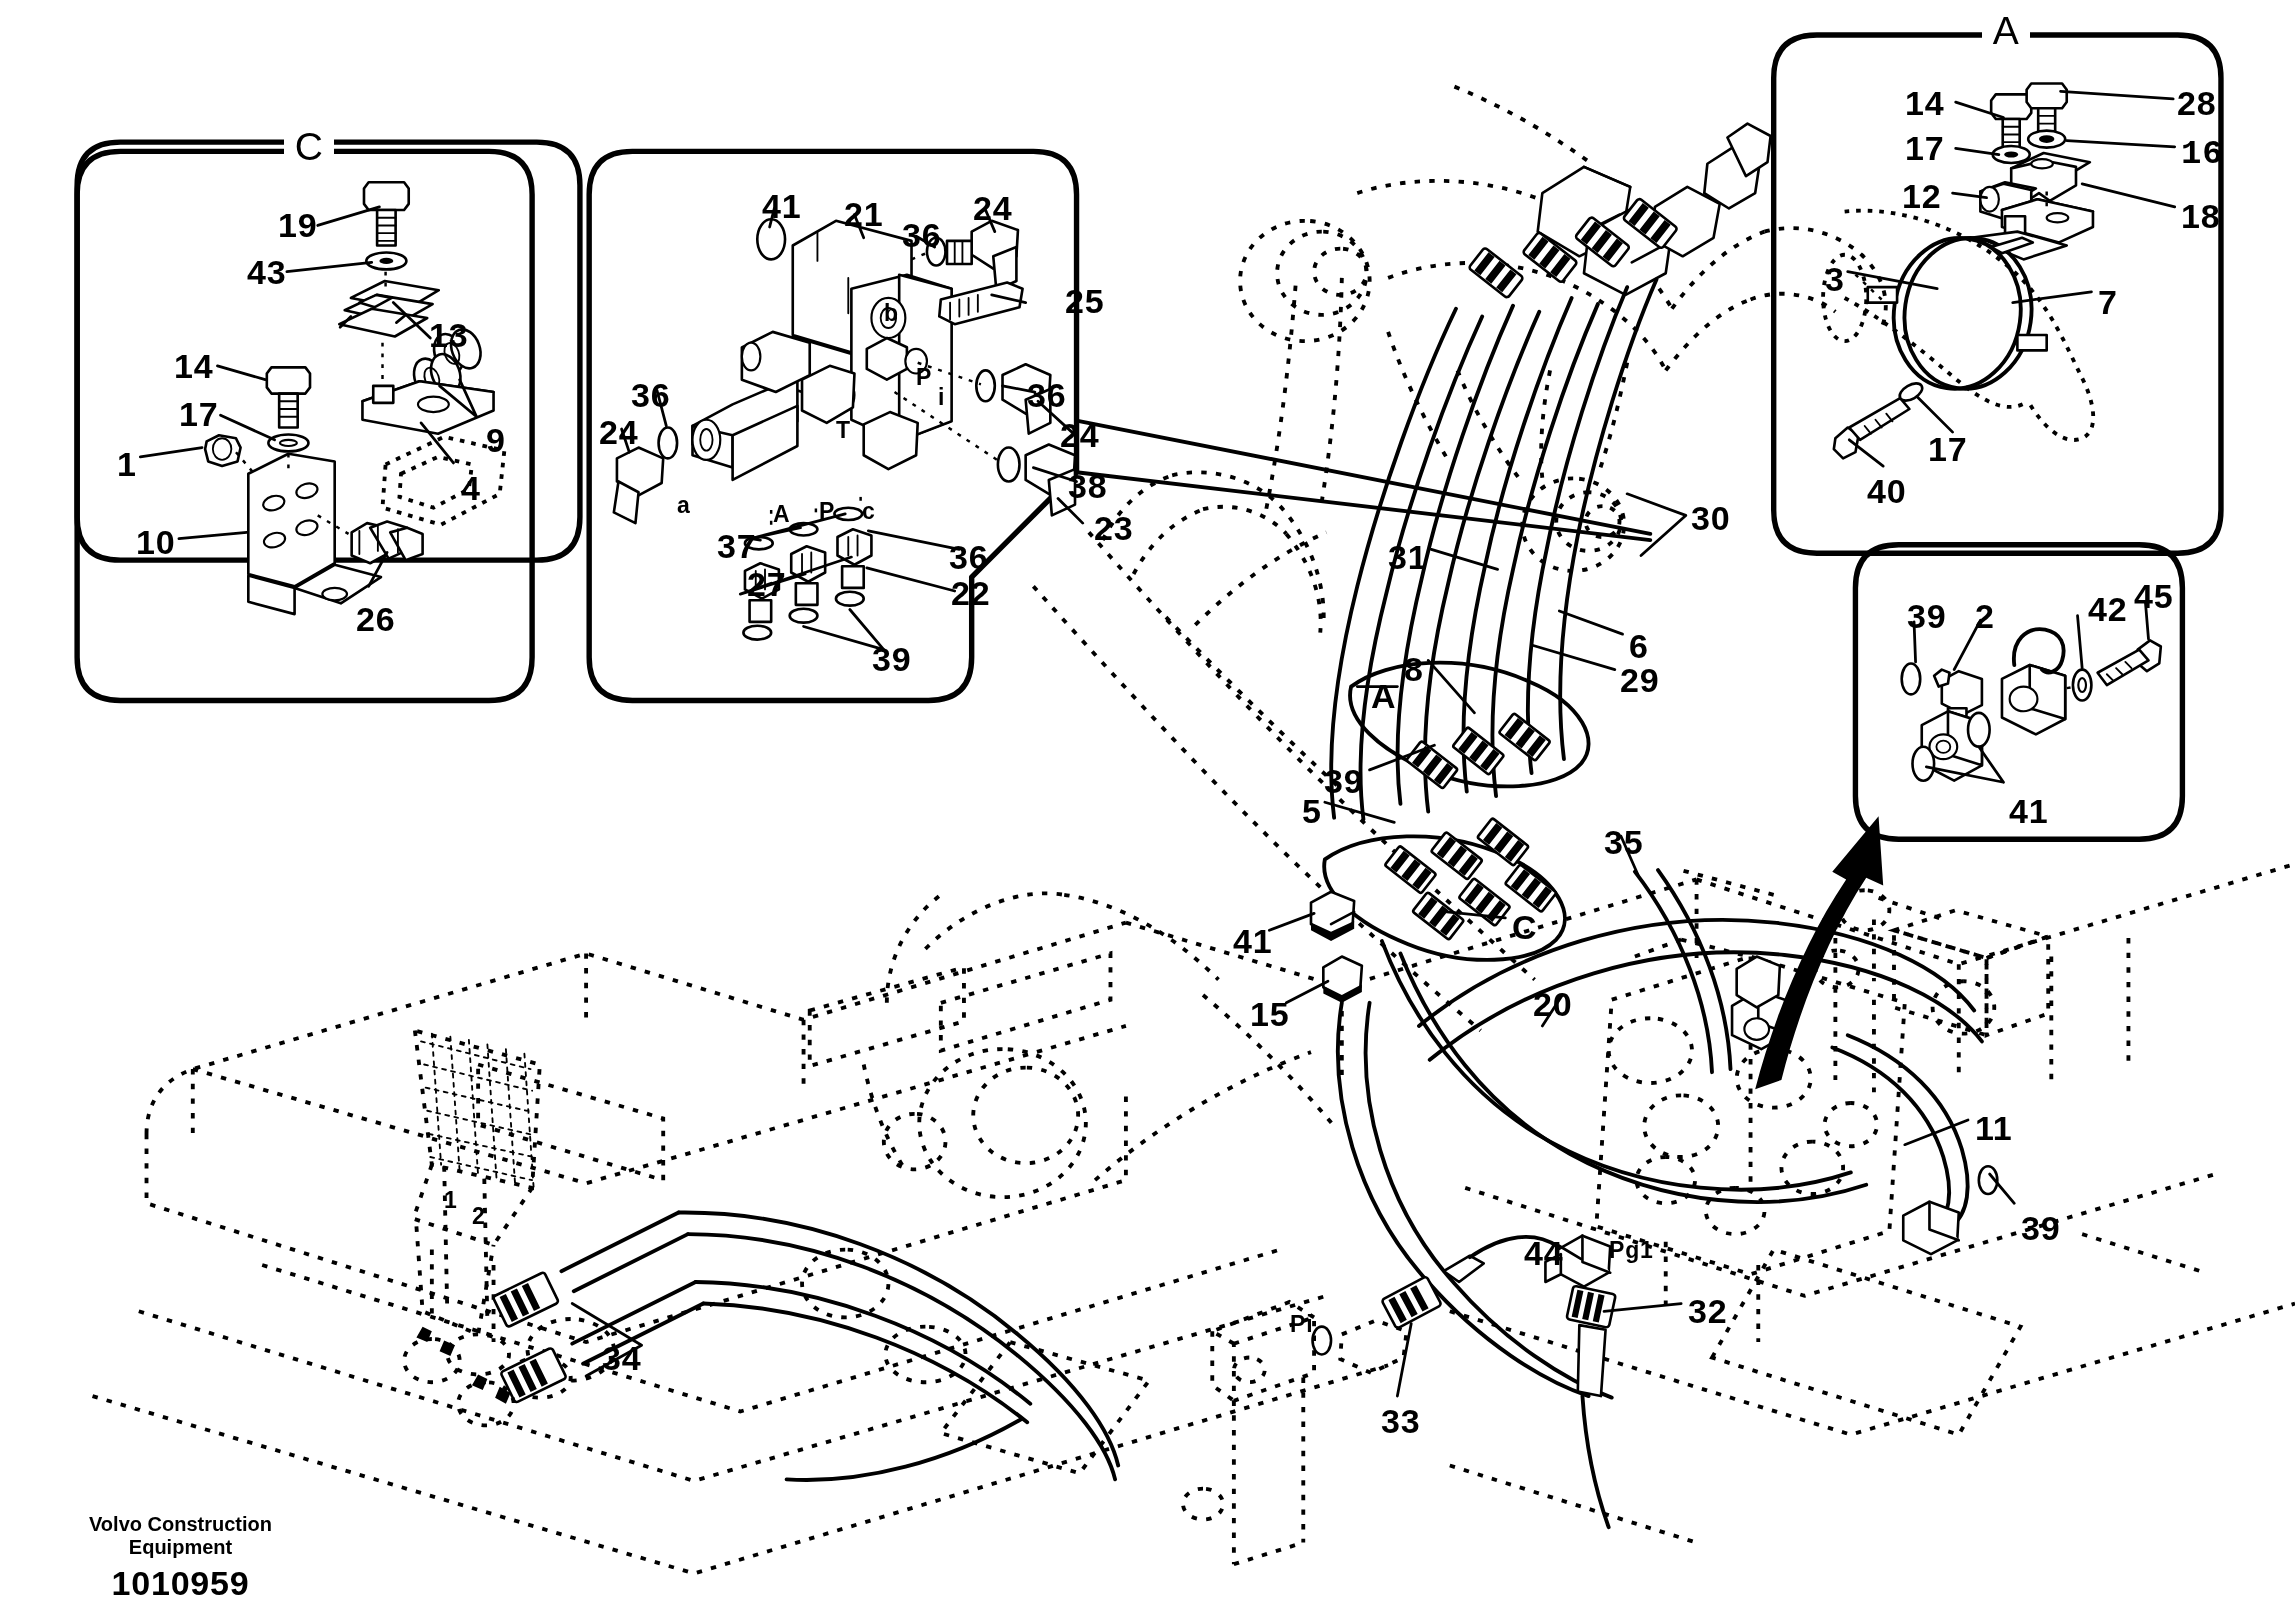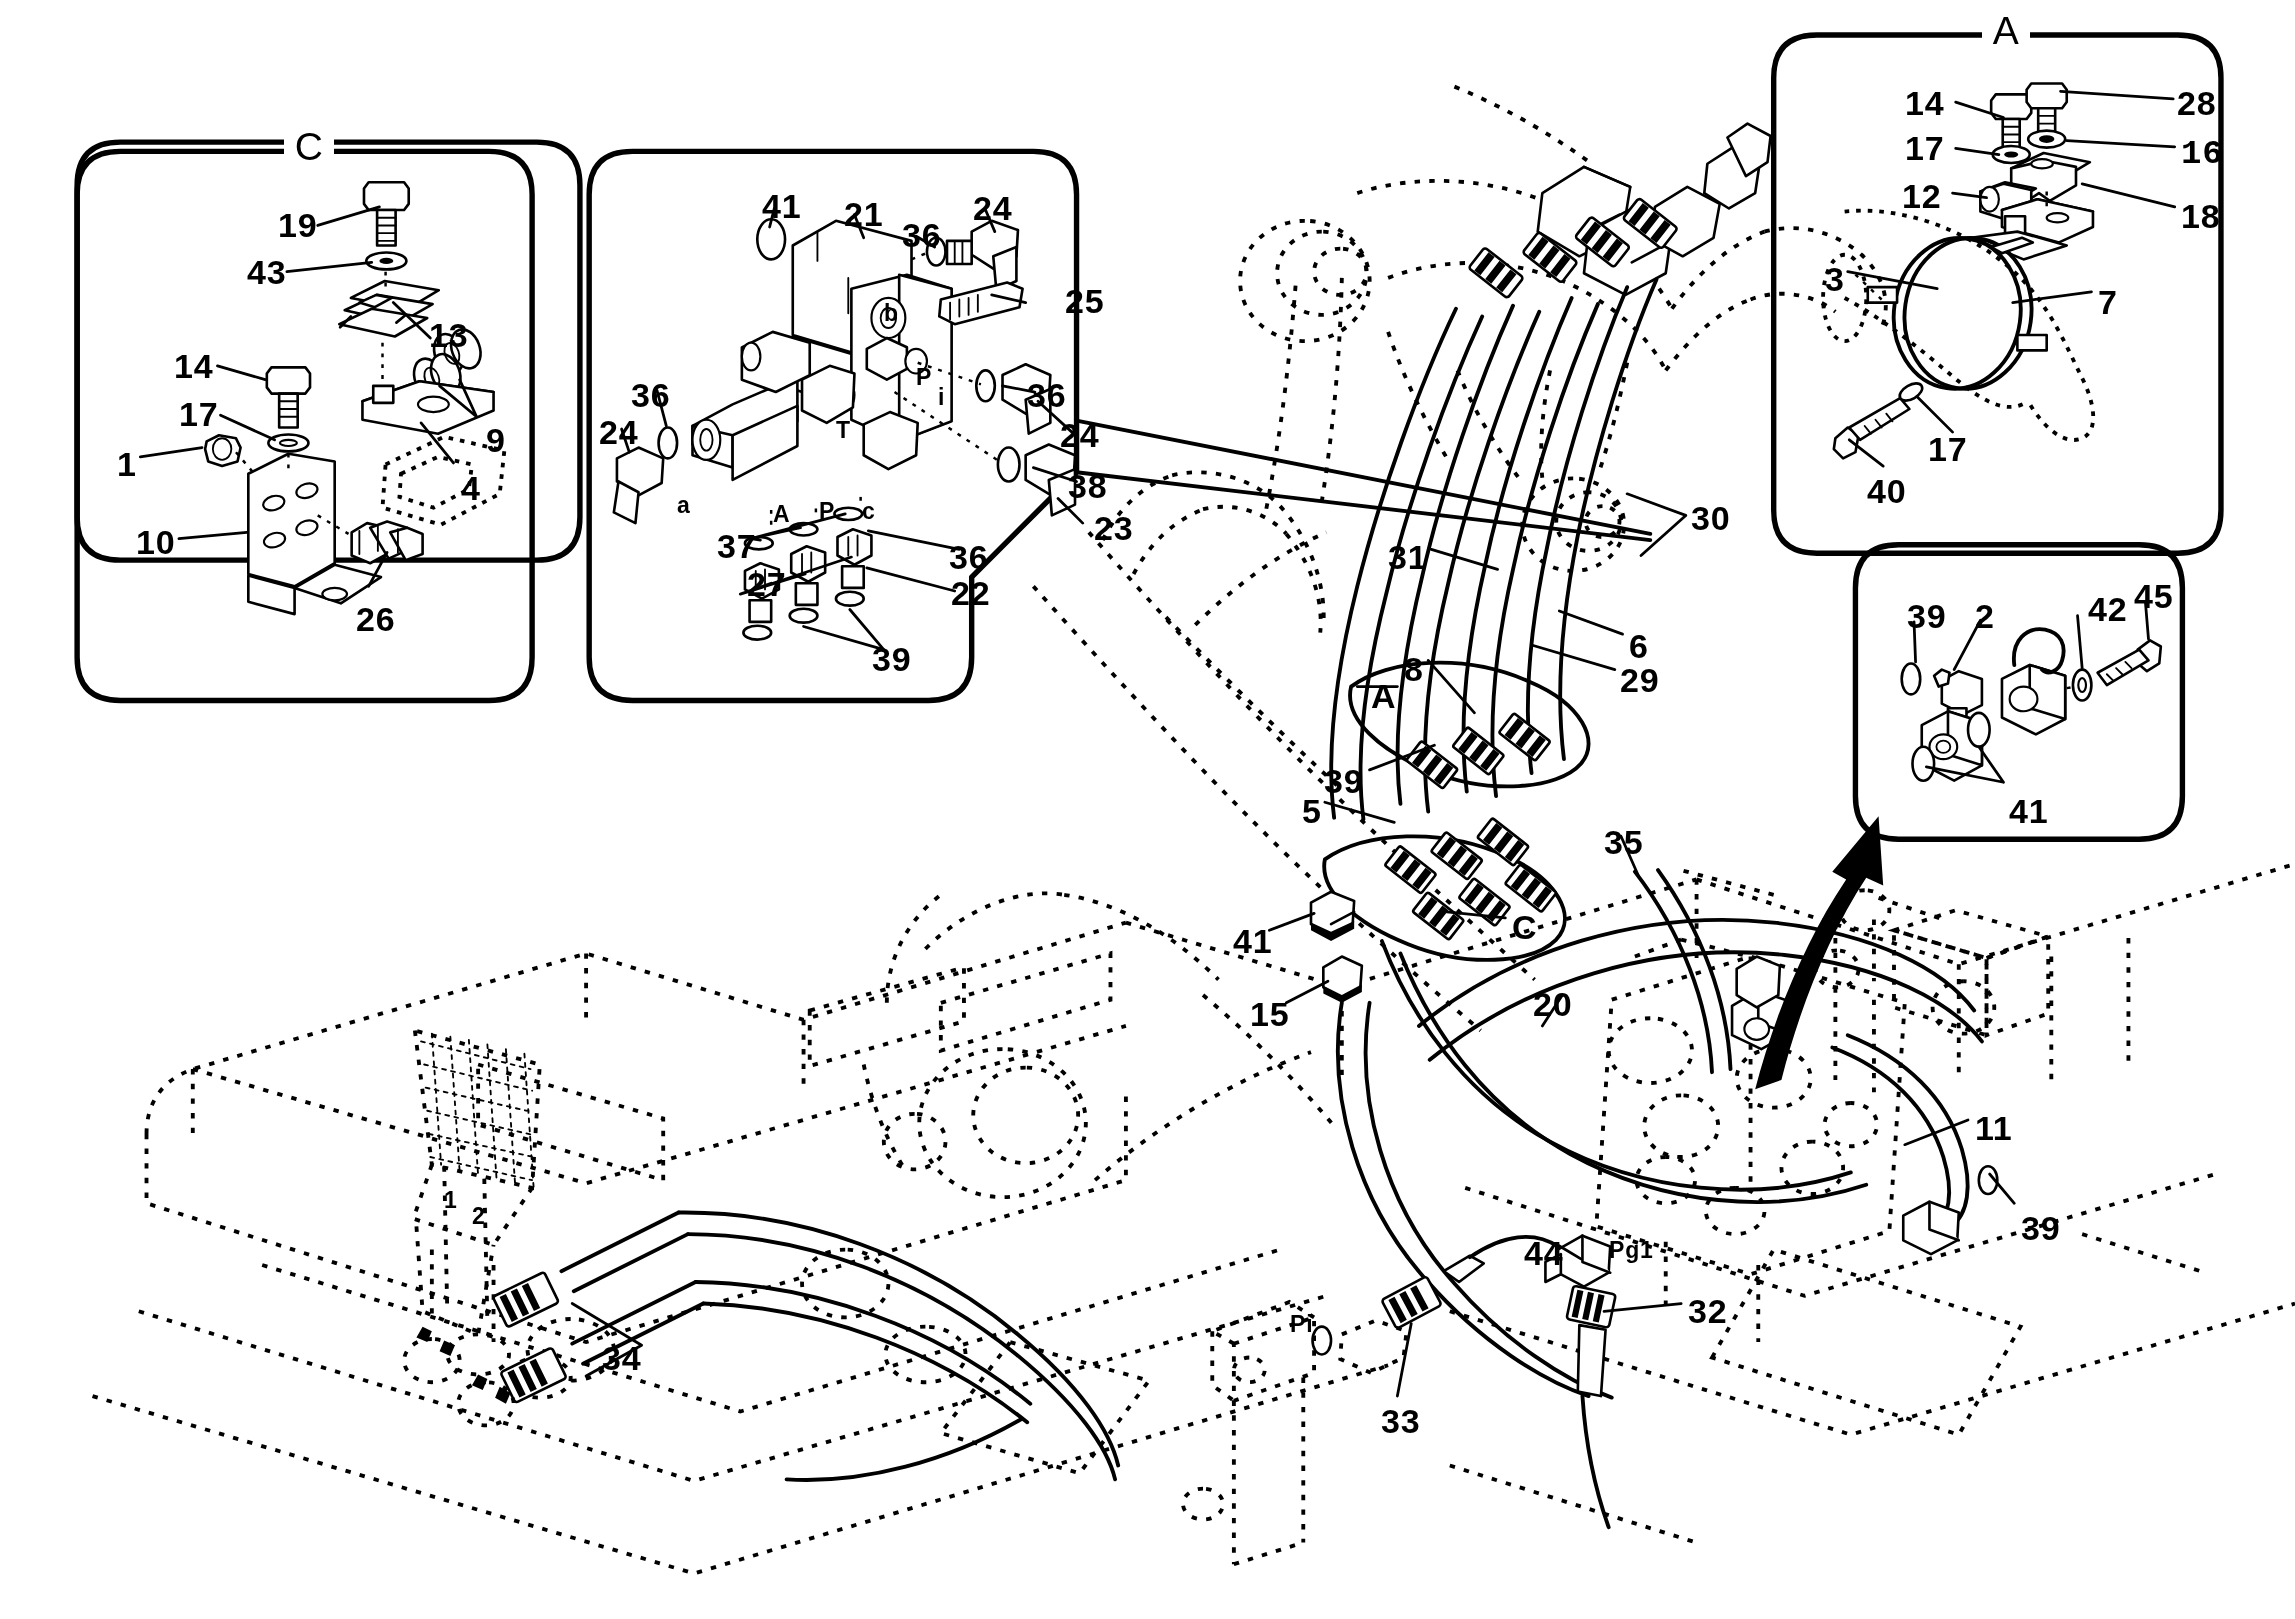--- a/index.html
+++ b/index.html
@@ -838,15 +838,20 @@
       <div class="lbl" style="left: 602px; top: 1341px;">34</div>
       <div class="lbl small" style="left: 1609px; top: 1239px;">Pg1</div>
       <div class="lbl small" style="left: 1290px; top: 1313px;">Pi</div>
       <div class="lbl small" style="left: 444px; top: 1189px;">1</div>
       <div class="lbl small" style="left: 472px; top: 1205px;">2</div>
     </div>
 
   <div class="boxtag" style="left:284px; top:127px;">C</div>
   <div class="boxtag" style="left:1982px; top:10.8px;">A</div>
 
+  <div id="footer">
+    <div class="co">Volvo Construction</div>
+    <div class="co">Equipment</div>
+    <div class="num">1010959</div>
+  </div>
 
 </div>
 
 
 </body></html>

